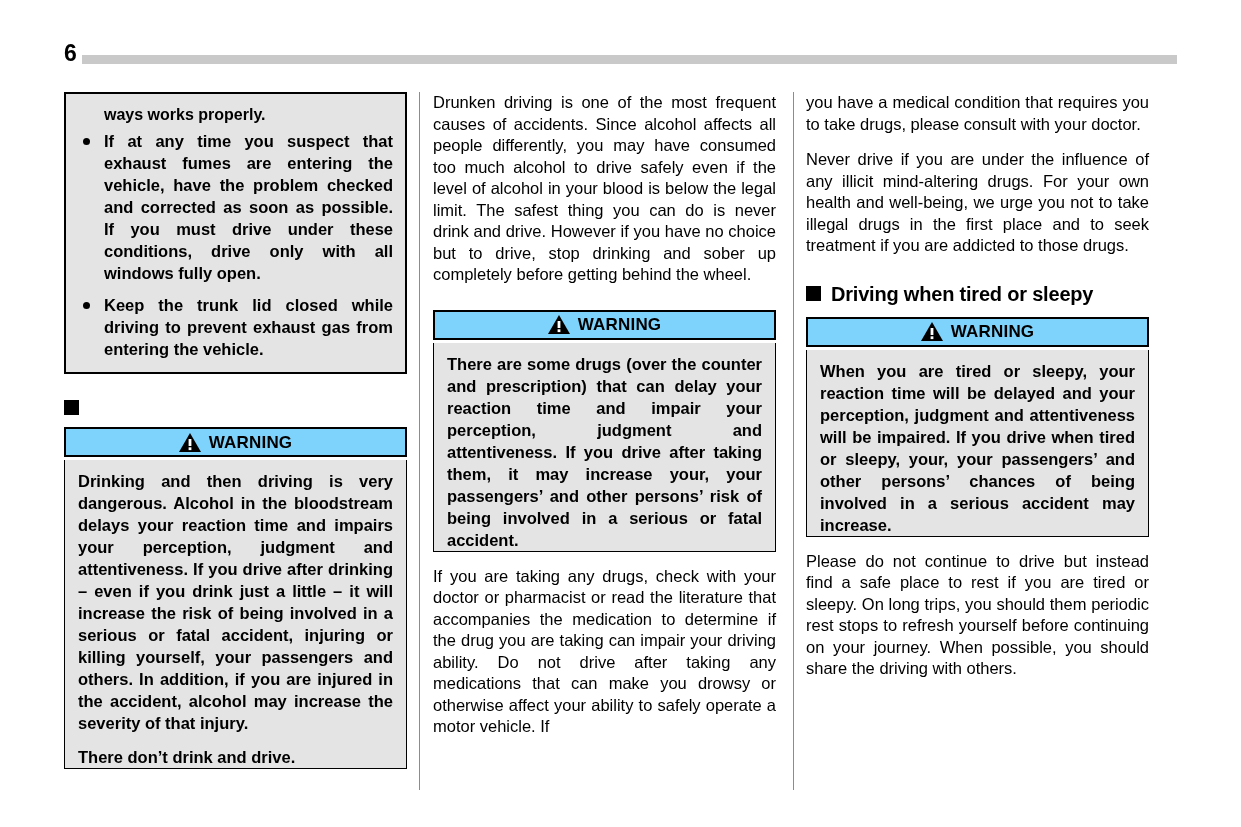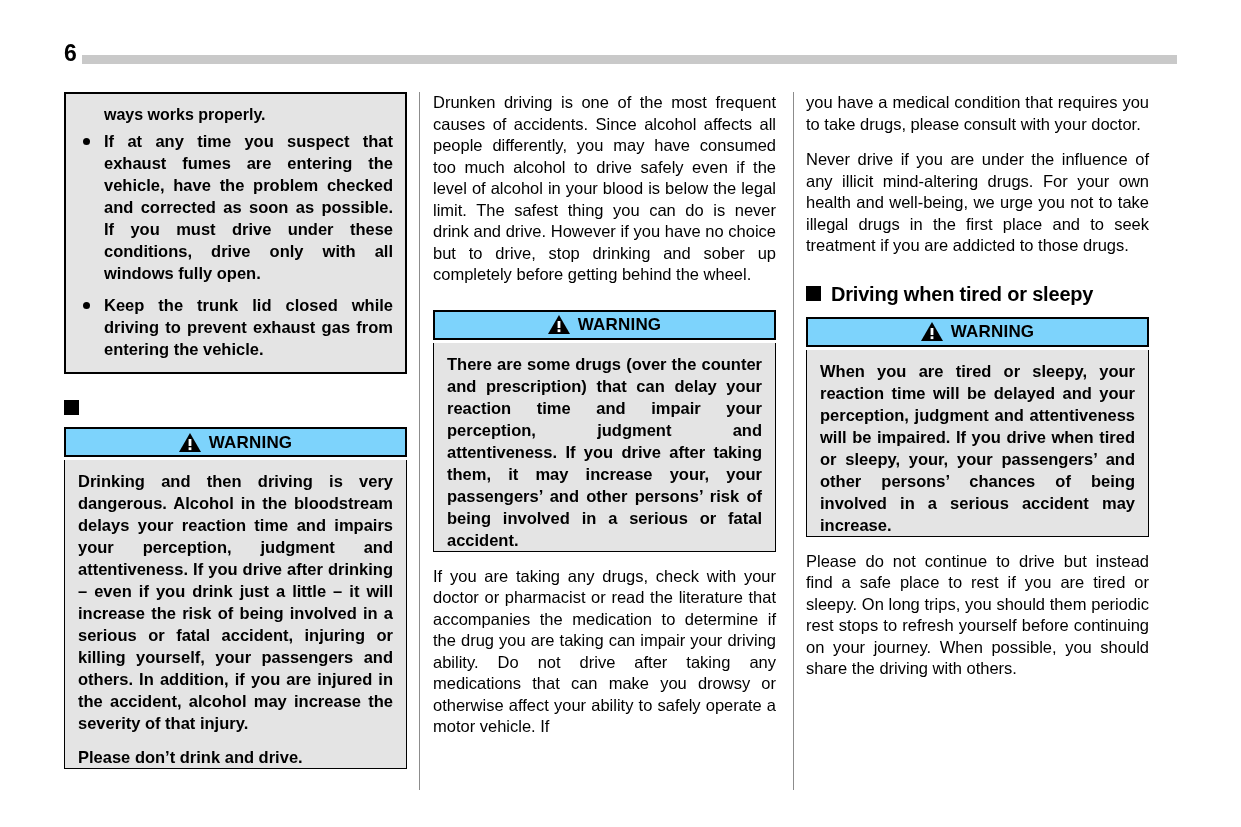--- a/index.html
+++ b/index.html
@@ -219,21 +219,21 @@
       <div class="warning-header">
         <svg class="warn-triangle" viewBox="0 0 22 19">
           <polygon points="11,0 22,19 0,19" fill="#000000"></polygon>
           <rect x="9.6" y="6" width="2.8" height="7" fill="#ffffff"></rect>
           <rect x="9.6" y="14.3" width="2.8" height="2.8" fill="#ffffff"></rect>
         </svg>
         <span class="warning-title">WARNING</span>
       </div>
       <div class="warning-body">
         <p>Drinking and then driving is very dangerous. Alcohol in the bloodstream delays your reaction time and impairs your perception, judgment and attentiveness. If you drive after drinking – even if you drink just a little – it will increase the risk of being involved in a serious or fatal accident, injuring or killing yourself, your passengers and others. In addition, if you are injured in the accident, alcohol may increase the severity of that injury.</p>
-        <p>Please don’t drink and drive.</p>
+        <p>There don’t drink and drive.</p>
       </div>
     </div>
 
   </div>
 
   <div class="col col-2">
 
     <p class="body">Drunken driving is one of the most frequent causes of accidents. Since alcohol affects all people differently, you may have consumed too much alcohol to drive safely even if the level of alcohol in your blood is below the legal limit. The safest thing you can do is never drink and drive. However if you have no choice but to drive, stop drinking and sober up completely before getting behind the wheel.</p>
 
     <div style="height:10px"></div>

